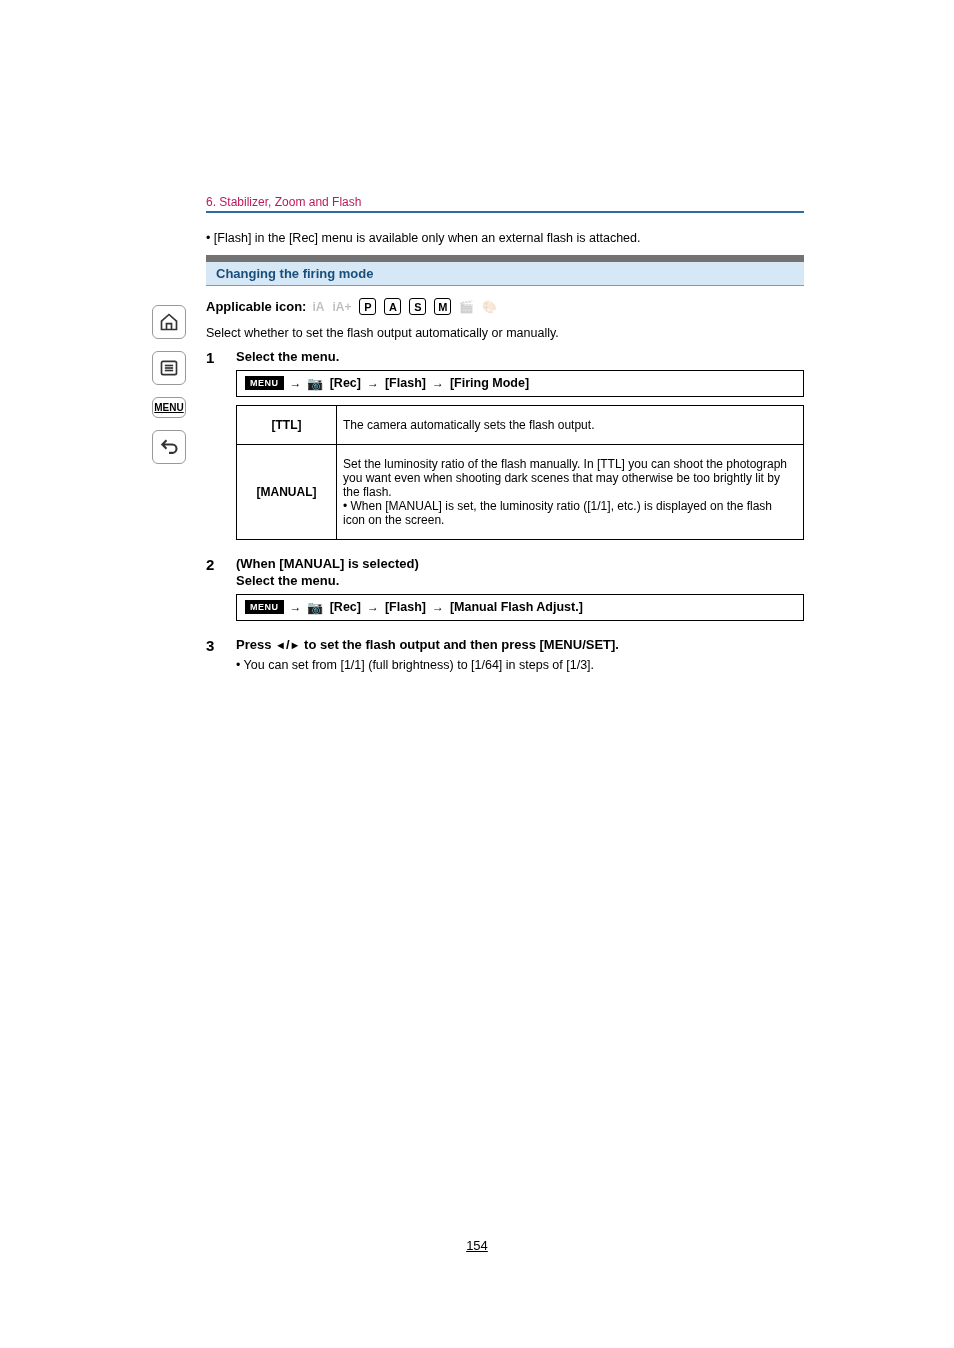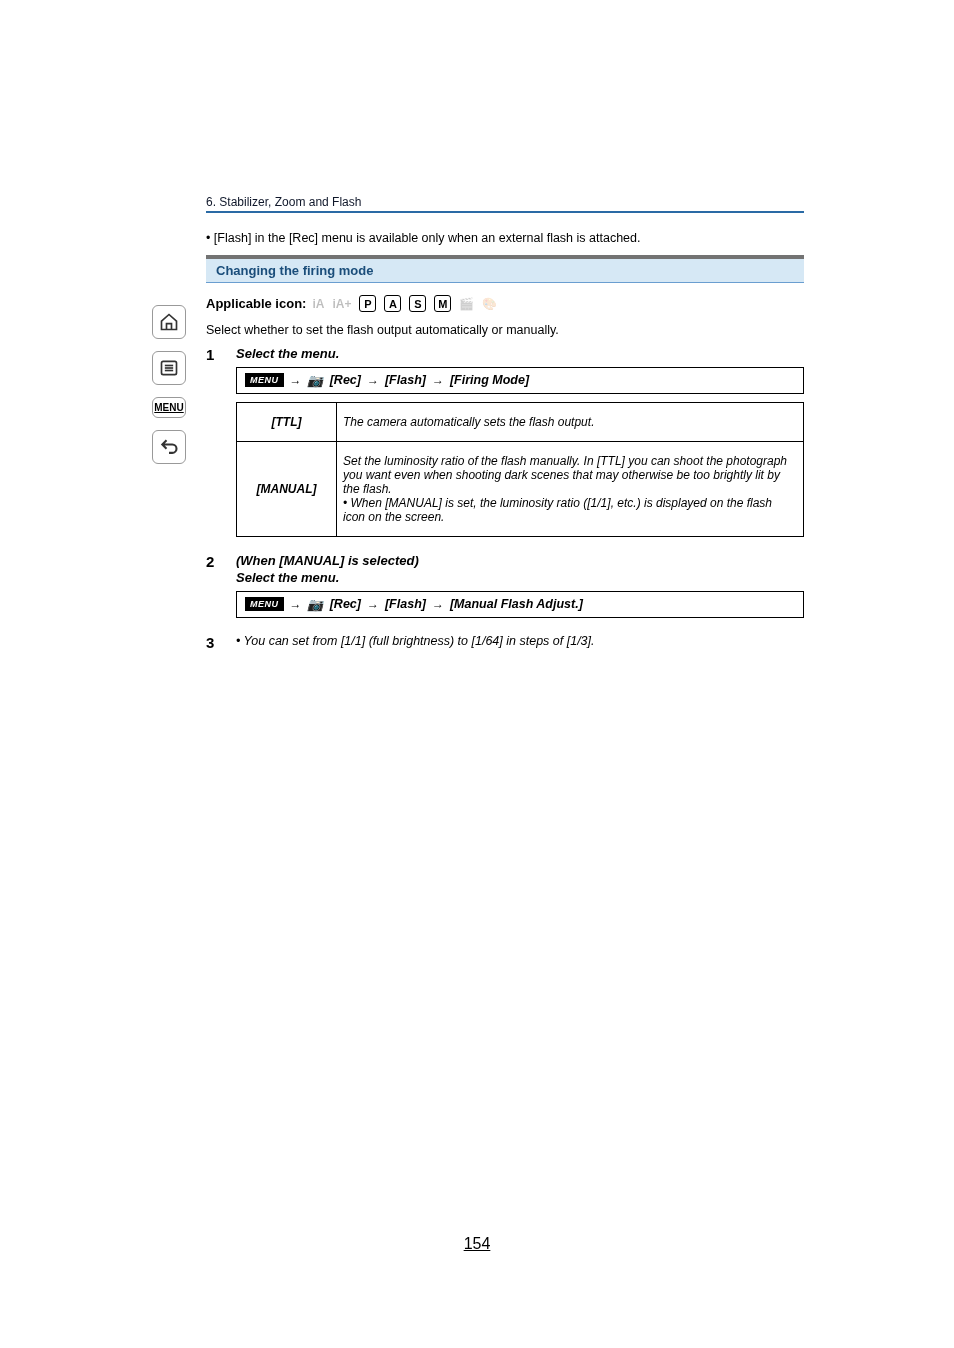--- a/index.html
+++ b/index.html
@@ -42,39 +42,39 @@
       border-radius: 6px;
     }
     .content {
       position: absolute;
       left: 206px;
       top: 195px;
       width: 598px;
     }
     .section-header {
       font-size: 12px;
-      color: #0f172a;
+      color: #be185d;
       padding-bottom: 2px;
     }
     .thick-underline {
       border-bottom: 2px solid #2a6aa5;
       margin-bottom: 18px;
     }
     h1 {
       font-size: 26px;
       font-weight: bold;
       margin-bottom: 26px;
     }
     .bullet-line {
       font-size: 12.5px;
       margin-bottom: 10px;
     }
     .subheading-bar {
       background: #d6e8f5;
-      border-top: 4px solid #737373;
+      border-top: 7px solid #737373;
       border-bottom: 1px solid #6a9ed0;
       padding: 4px 10px;
       font-size: 13px;
       font-weight: bold;
       color: #1a4d7a;
       margin-bottom: 12px;
     }
     .applicable {
       font-size: 13px;
       font-weight: bold;
@@ -117,21 +117,20 @@
       margin-bottom: 8px;
     }
     .step-num {
       font-size: 15px;
       font-weight: bold;
       width: 16px;
       flex-shrink: 0;
     }
     .step-body {
       flex: 1;
-      font-style: italic;
     }
     .step-title {
       font-size: 13px;
       font-weight: bold;
       margin-bottom: 6px;
     }
     .menu-path-box {
       border: 1px solid #000;
       padding: 5px 8px;
       font-size: 12.5px;
@@ -174,21 +173,21 @@
     .step-sub {
       font-size: 12.5px;
       margin-left: 0;
     }
     .page-number {
       position: absolute;
       left: 0;
       right: 0;
       bottom: 95px;
       text-align: center;
-      font-size: 16px;
+      font-size: 13px;
       text-decoration: underline;
     }
     .triangle-left::before { content: "◄"; font-size: 11px; }
     .triangle-right::before { content: "►"; font-size: 11px; }
   </style>
 </head>
 <body>
 
 <div class="sidebar">
   <div class="side-btn">
@@ -283,19 +282,22 @@
           <span class="path-bold">[Flash]</span>
           <span class="arrow">→</span>
           <span class="path-bold">[Manual Flash Adjust.]</span>
         </div>
       </div>
     </div>
 
     <div class="step">
       <div class="step-num">3</div>
       <div class="step-body">
+        <div class="step-title">
+          <span>Press </span><span class="triangle-left"></span>/<span class="triangle-right"></span><span> to set the flash output and then press [MENU/SET].</span>
+        </div>
         <div class="step-sub">• You can set from [1/1] (full brightness) to [1/64] in steps of [1/3].</div>
       </div>
     </div>
   </div>
 </div>
 
 <div class="page-number">154</div>
 
 </body></html>

